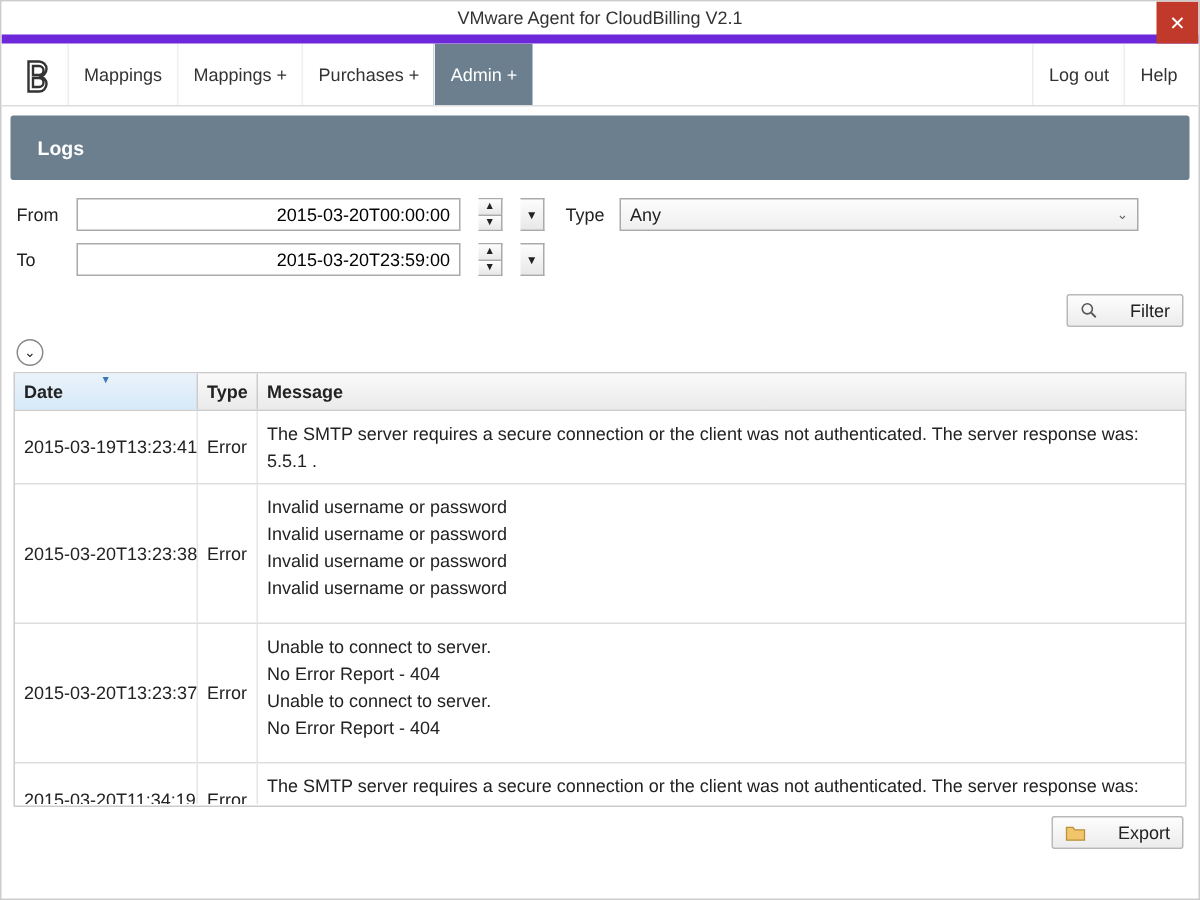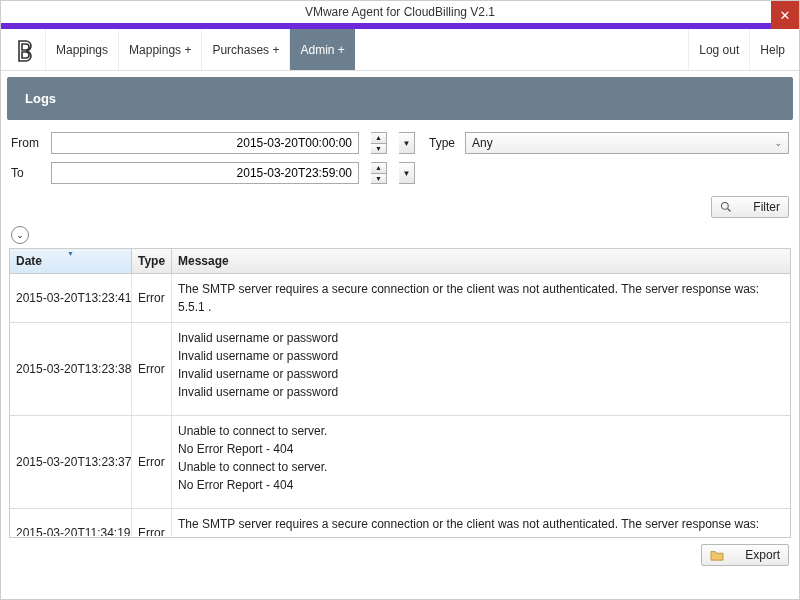--- a/index.html
+++ b/index.html
@@ -11,21 +11,21 @@
 .logo { width: 40px; display: flex; align-items: center; justify-content: center; }
 .logo svg { width: 24px; height: 24px; }
 .menu-items { display: flex; align-items: stretch; }
 .menu-item { padding: 0 10px; display: flex; align-items: center; cursor: pointer; font-size: 12px; color: #333; border-left: 1px solid #eee; }
 .menu-item.active { background: #6b7f8f; color: #fff; }
 .menu-right { margin-left: auto; display: flex; }
 .section-header { background: #6b7f8f; color: #fff; padding: 14px 18px; font-weight: 600; font-size: 13px; margin: 6px; border-radius: 2px; }
 .filters { padding: 6px 10px 0 10px; }
 .filter-row { display: flex; align-items: center; margin-bottom: 8px; }
 .filter-label { width: 40px; font-size: 12px; }
-.dt-input { display: flex; align-items: stretch; width: 364px; gap: 12px; }
+.dt-input { display: flex; align-items: stretch; width: 312px; gap: 12px; }
 .dt-input input { flex: 1; border: 1px solid #aaa; padding: 3px 6px; text-align: right; font-size: 12px; height: 22px; background: #fff; }
 .spin { width: 16px; display: flex; flex-direction: column; border: 1px solid #aaa; border-left: none; }
 .spin div { flex: 1; display: flex; align-items: center; justify-content: center; font-size: 7px; cursor: pointer; background: linear-gradient(#fdfdfd,#e8e8e8); }
 .spin div:first-child { border-bottom: 1px solid #aaa; }
 .dd { width: 16px; border: 1px solid #aaa; border-left: none; display: flex; align-items: center; justify-content: center; font-size: 8px; cursor: pointer; background: linear-gradient(#fdfdfd,#e8e8e8); }
 .type-label { width: 36px; margin-left: 14px; font-size: 12px; }
 .type-select { flex: 1; max-width: 346px; border: 1px solid #aaa; height: 22px; display: flex; align-items: center; padding: 0 6px; font-size: 12px; background: linear-gradient(#fdfdfd,#efefef); cursor: pointer; position: relative; }
 .type-select .chev { position: absolute; right: 6px; font-size: 9px; color: #666; }
 .actions-row { display: flex; justify-content: flex-end; padding: 4px 10px 6px 10px; }
 .btn { border: 1px solid #b8b8b8; background: linear-gradient(#fdfdfd,#ececec); padding: 3px 8px; font-size: 12px; cursor: pointer; display: inline-flex; align-items: center; gap: 21px; border-radius: 2px; }
@@ -132,21 +132,21 @@
   <div class="thead">
     <div class="th date">
       <span class="sort">▼</span>
       <span>Date</span>
     </div>
     <div class="th type"><span>Type</span></div>
     <div class="th msg"><span>Message</span></div>
   </div>
   <div class="tbody" id="tbody">
       <div class="tr">
-        <div class="td date">2015-03-20T13:23:41</div>
+        <div class="td date">2015-03-19T13:23:41</div>
         <div class="td type">Error</div>
         <div class="td msg">The SMTP server requires a secure connection or the client was not authenticated. The server response was: 5.5.1 .</div>
       </div>
       <div class="tr tall">
         <div class="td date">2015-03-20T13:23:38</div>
         <div class="td type">Error</div>
         <div class="td msg">Invalid username or password
 Invalid username or password
 Invalid username or password
 Invalid username or password</div>

